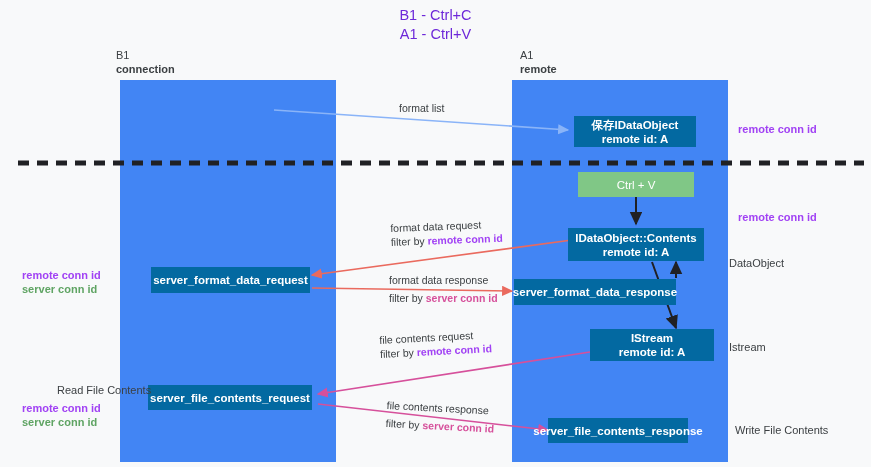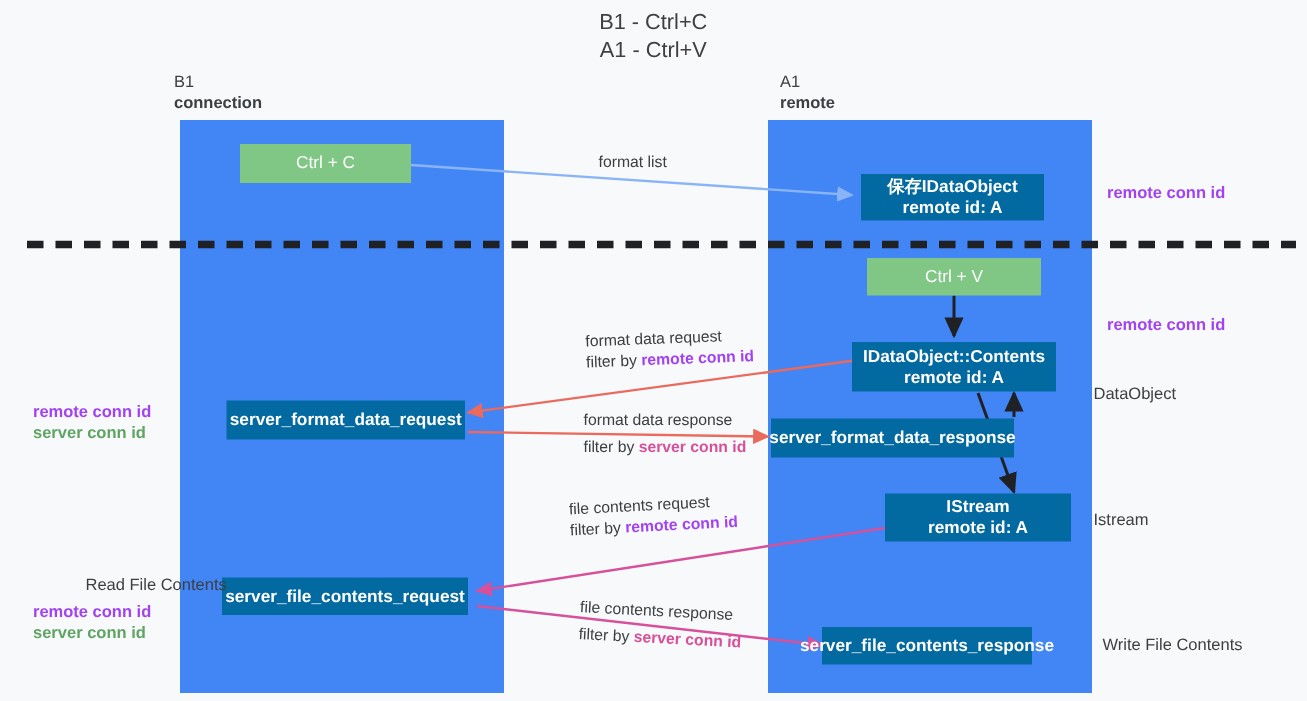--- a/index.html
+++ b/index.html
@@ -20,21 +20,21 @@
   }
 
   
   .title {
     position: absolute;
     left: 0;
     top: 6px;
     width: 871px;
     text-align: center;
     font-size: 14.5px;
-    color: #404040;
+    color: #6d28d9;
     line-height: 19px;
   }
 
   
   .col-header {
     position: absolute;
     text-align: left;
     font-size: 11px;
     color: #3c4043;
     line-height: 14px;
@@ -152,23 +152,20 @@
 
     <line x1="652" y1="262" x2="676" y2="328" stroke="#202124" stroke-width="2" marker-end="url(#ah-black)"></line>
 
     <line x1="590" y1="352" x2="318" y2="394" stroke="#d6509b" stroke-width="1.6" marker-end="url(#ah-magenta)"></line>
 
     <line x1="318" y1="404" x2="548" y2="430" stroke="#d6509b" stroke-width="1.6" marker-end="url(#ah-magenta)"></line>
 
     <line x1="18" y1="163" x2="864" y2="163" stroke="#202124" stroke-width="5" stroke-dasharray="11 8"></line>
   </svg>
 
-  <div class="box green" style="left:160px; top:96px; width:114px; height:26px;">
-    <span class="line">Ctrl + C</span>
-  </div>
 
   <div class="box orange" style="left:574px; top:116px; width:122px; height:31px;">
     <span class="line">保存IDataObject</span>
     <span class="line">remote id: A</span>
   </div>
 
   <div class="box green" style="left:578px; top:172px; width:116px; height:25px;">
     <span class="line">Ctrl + V</span>
   </div>
 

